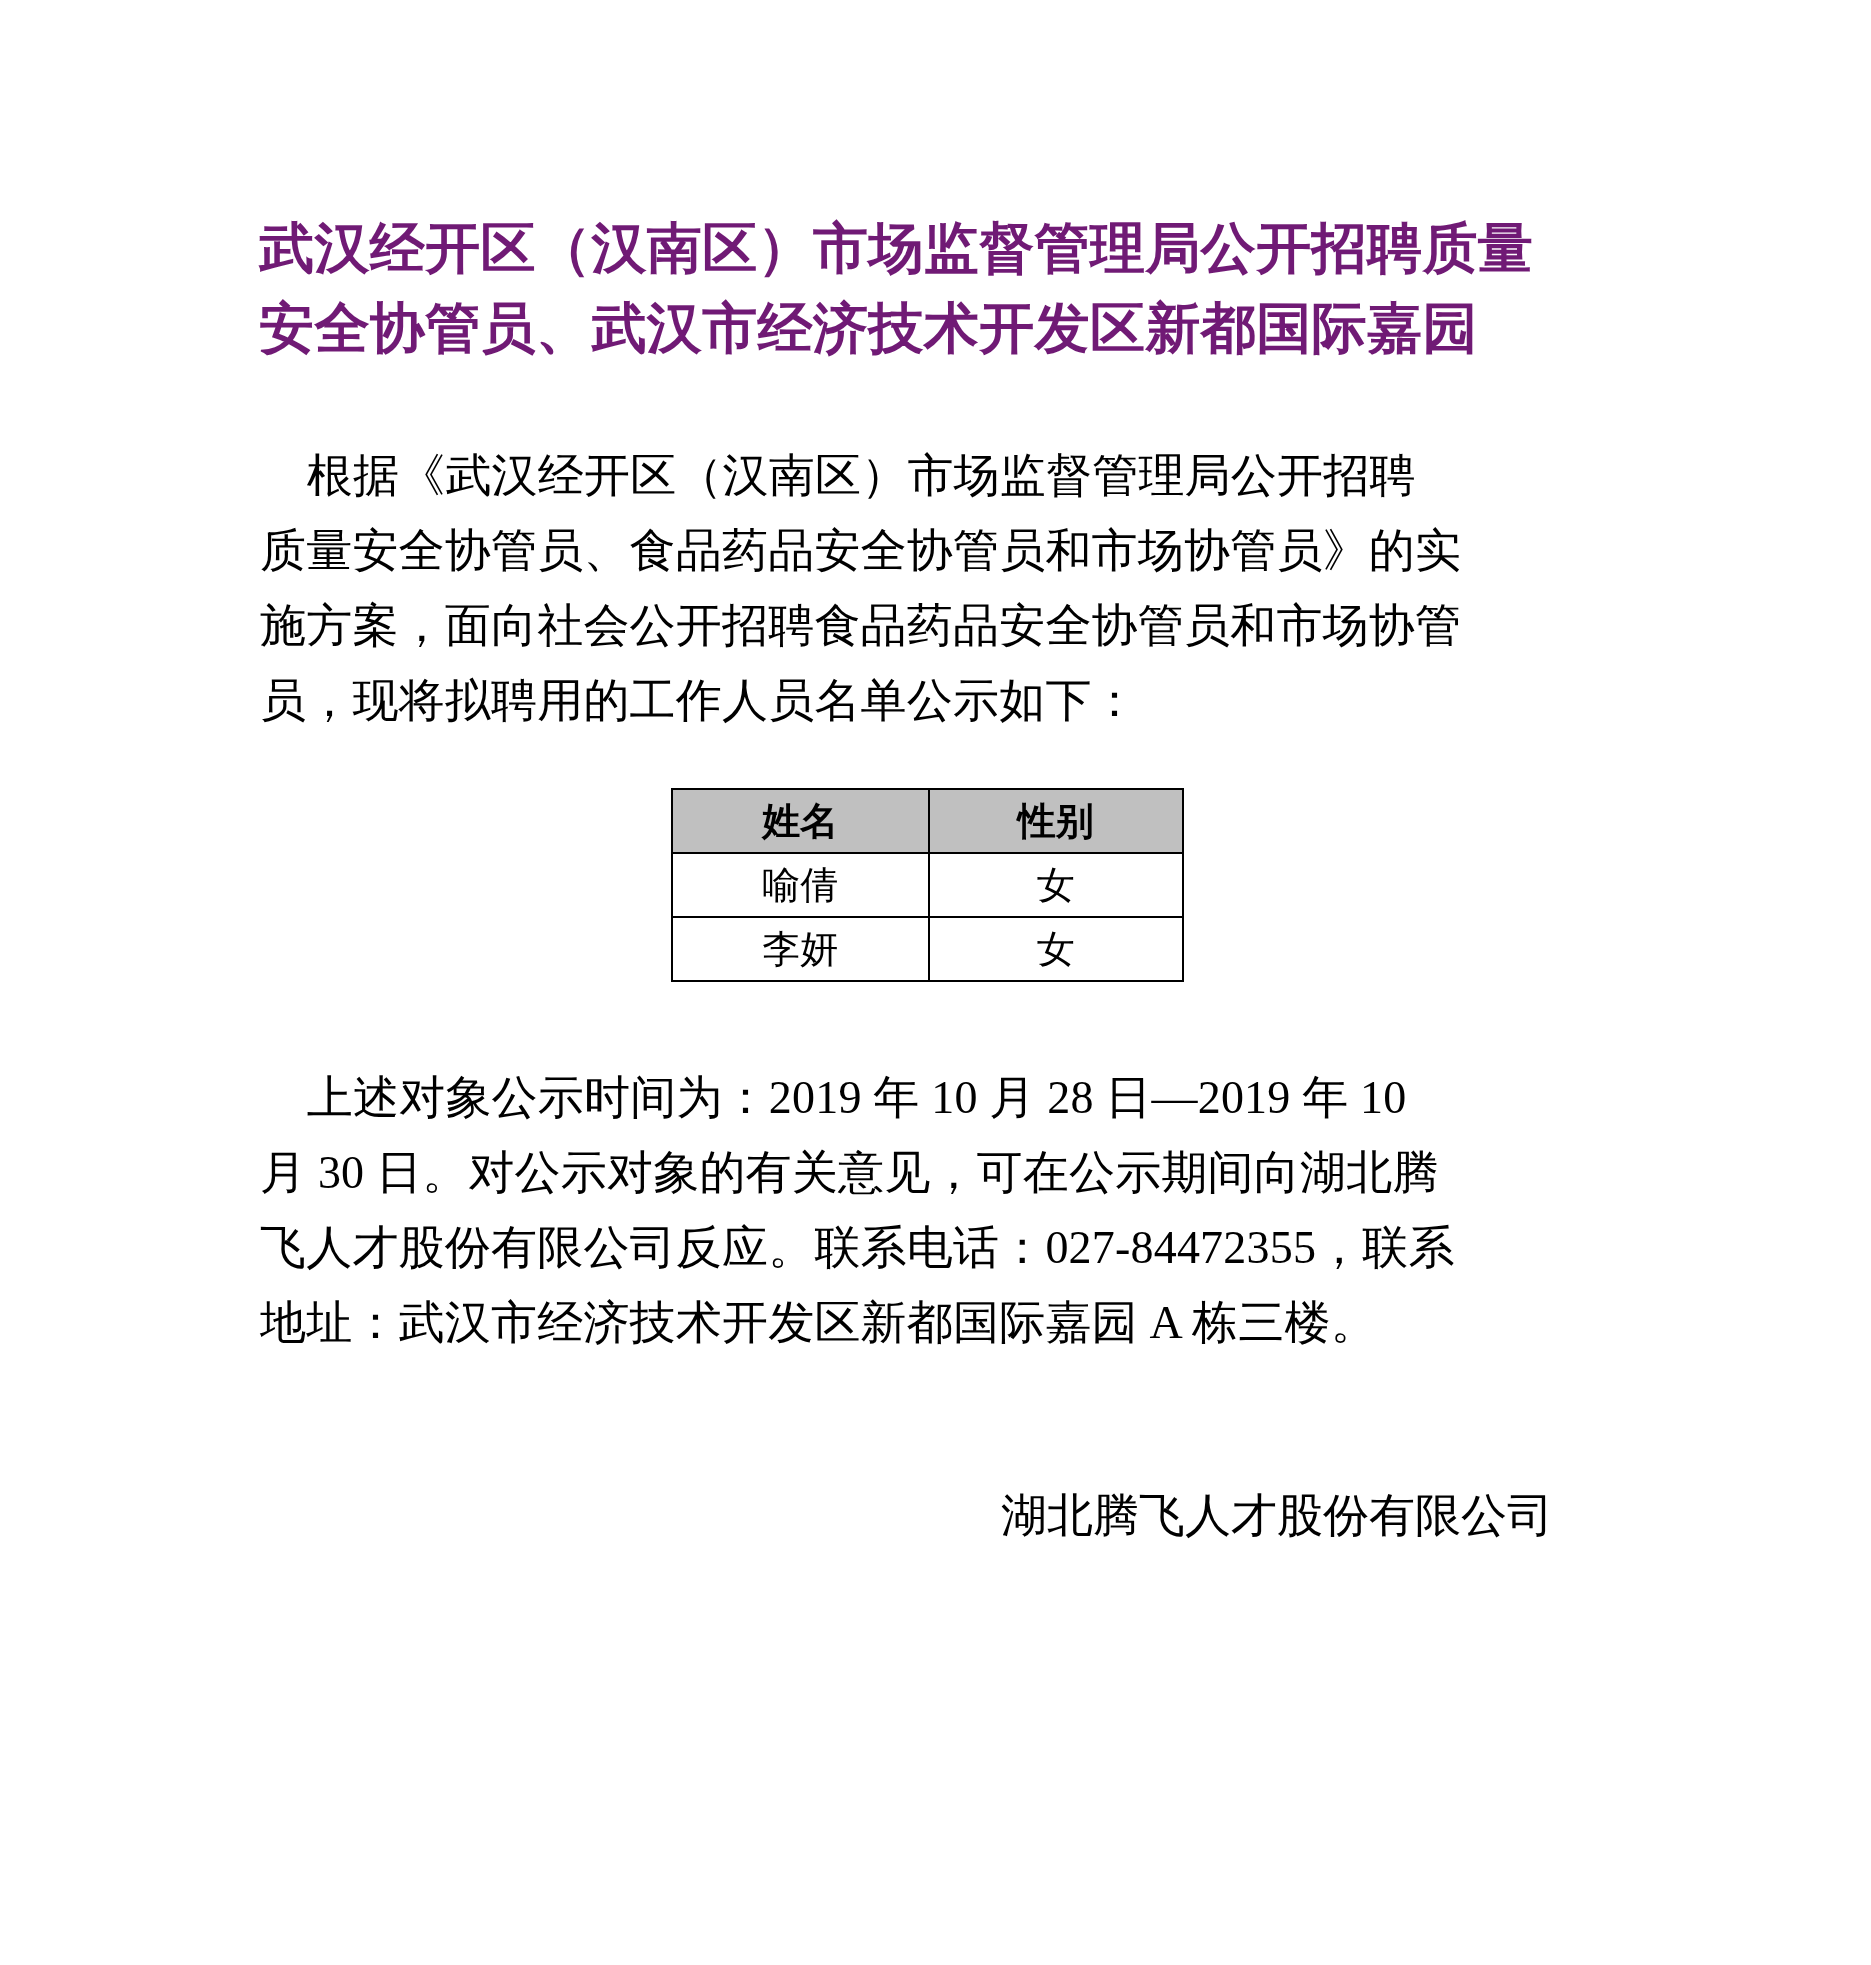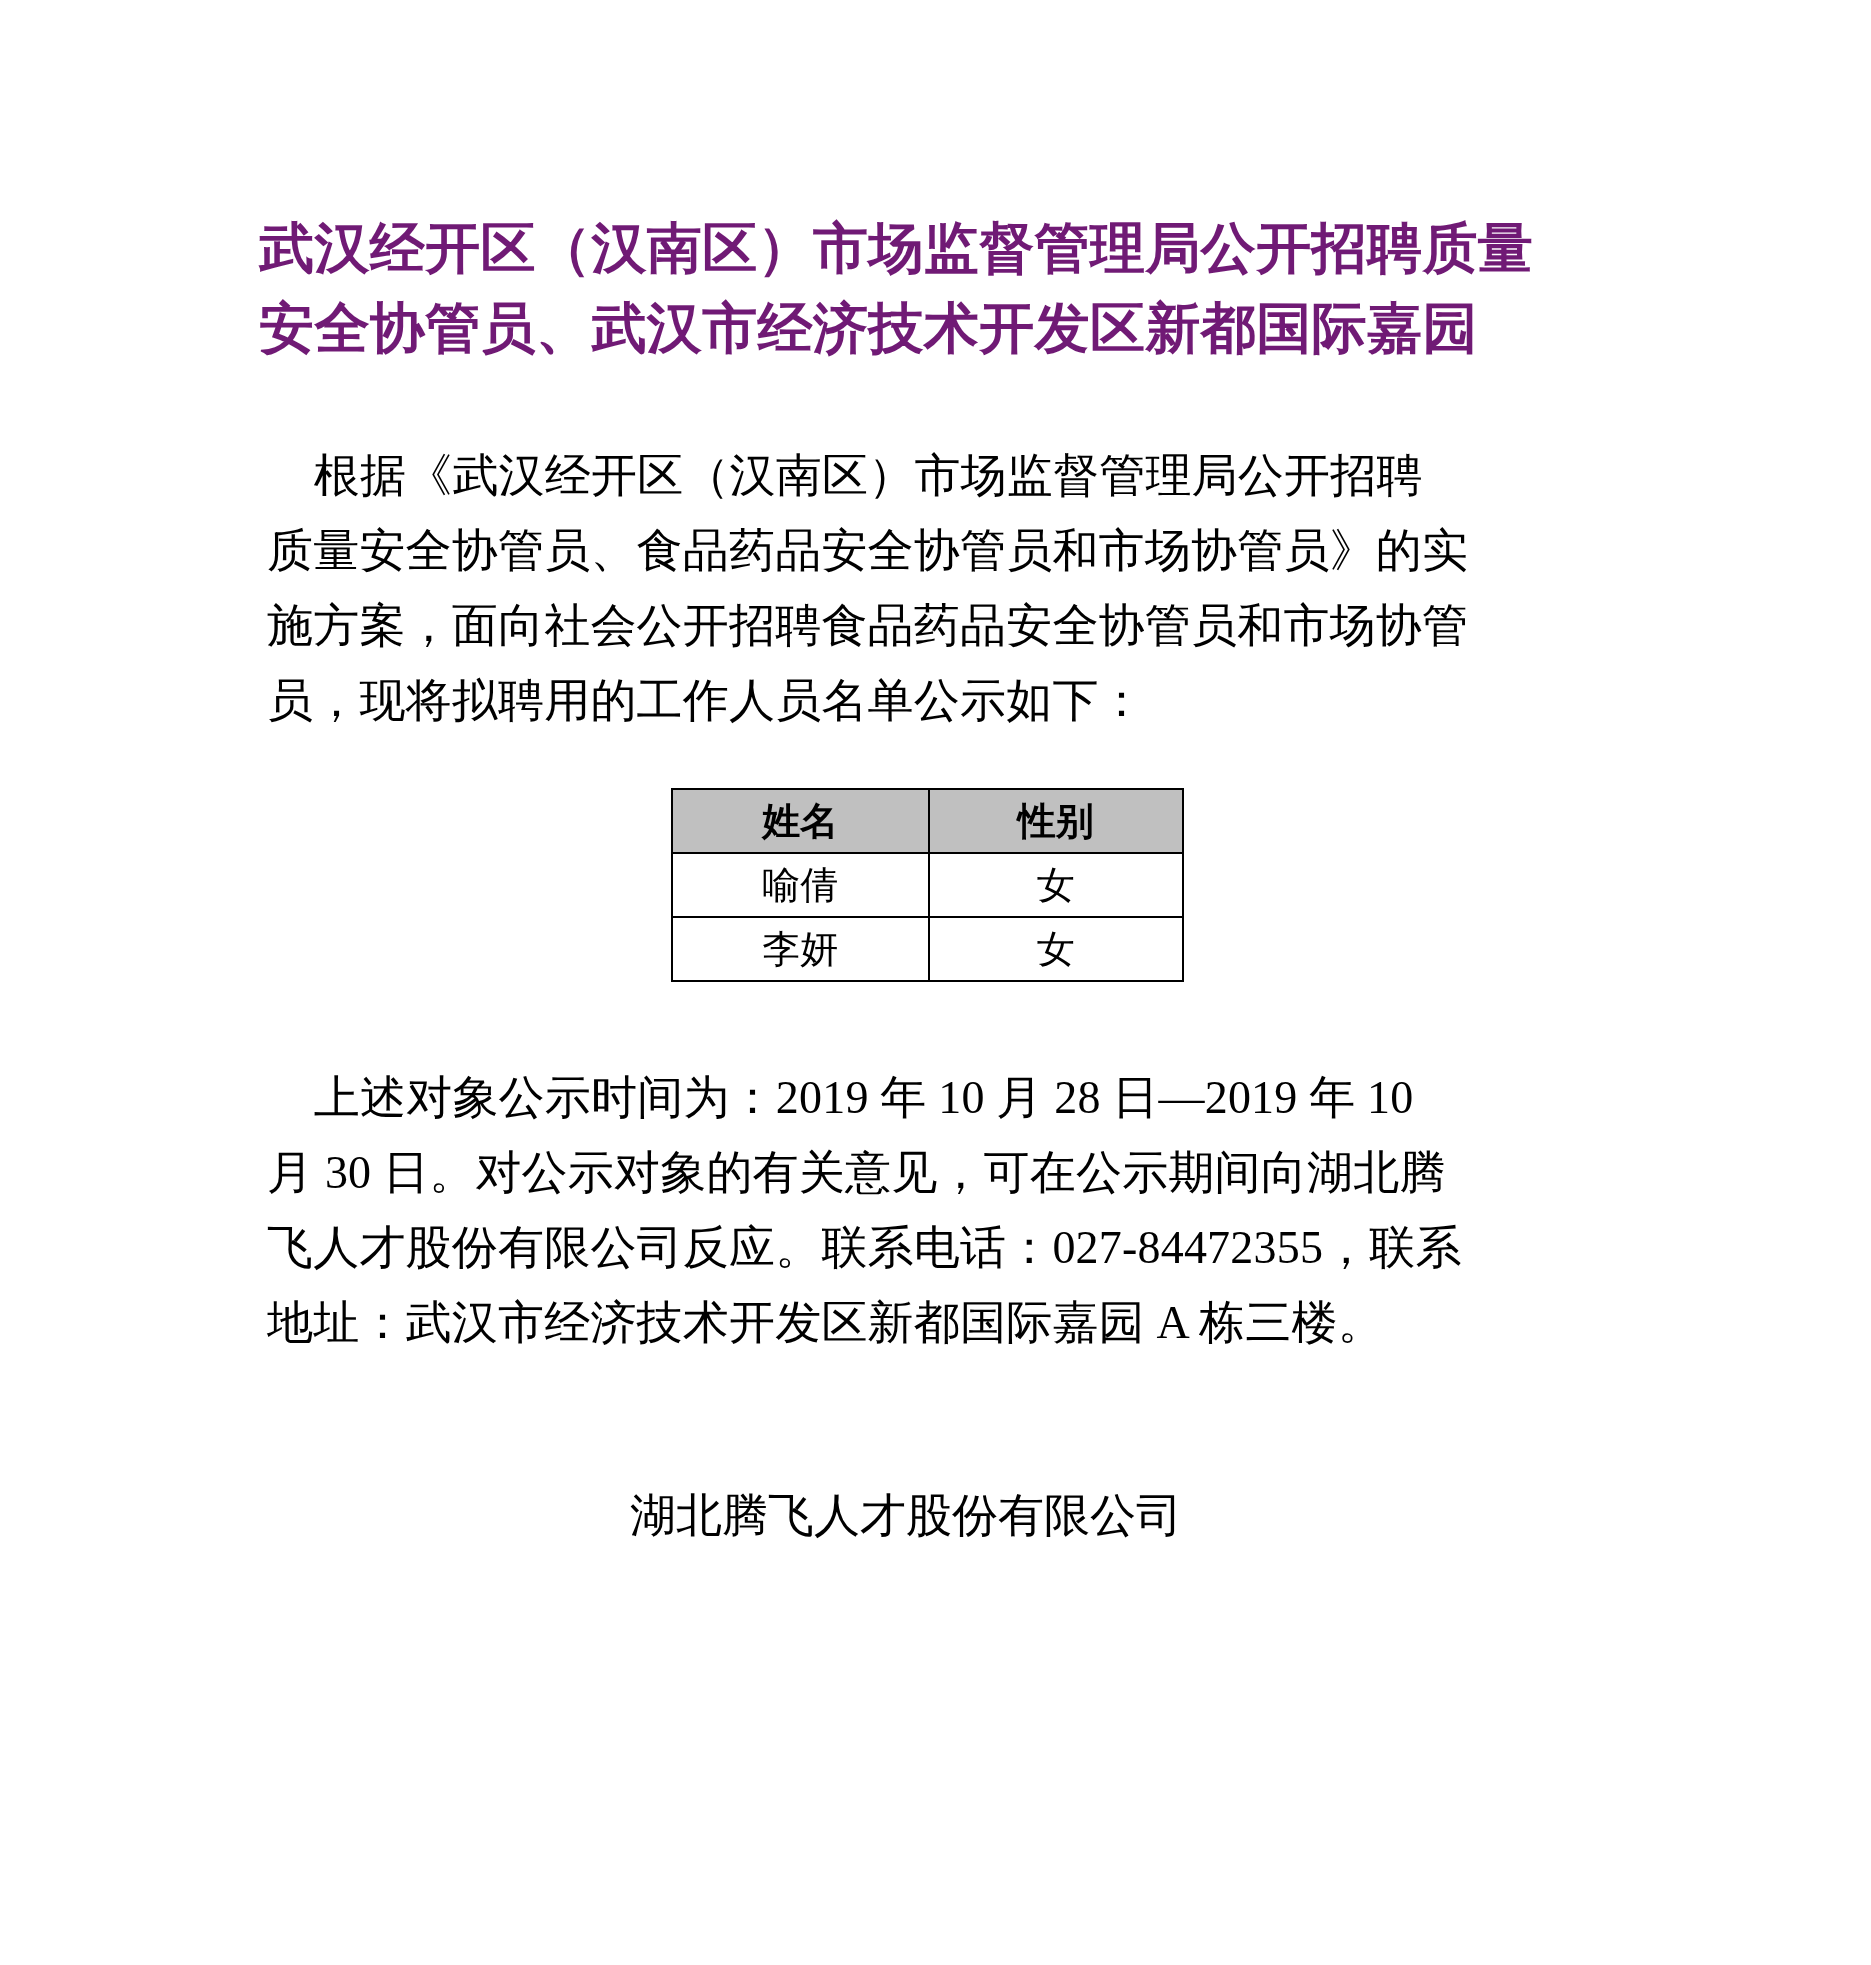--- a/index.html
+++ b/index.html
@@ -41,21 +41,21 @@
 
   
   .body-block {
     width: 1360px;
   }
 
   .para {
     font-size: 46px;
     line-height: 1.63;
     letter-spacing: 0.2px;
-    margin: 8px;
+    margin: 1px;
   }
   .para .pline {
     display: block;
     white-space: pre;
   }
 
   .para-intro { margin-top: 70px; }
   .para-notice { margin-top: 79px; }
 
   
@@ -104,21 +104,21 @@
     margin-top: 118px;
     width: 1360px;
     font-size: 46px;
     line-height: 1.62;
   }
   .sig-line {
     display: block;
     white-space: pre;
     text-align: right;
   }
-  .sig-org { padding-right: 66px; text-align: center; }
+  .sig-org { padding-right: 66px; }
   .sig-date { padding-right: 130px; margin-top: 15px; }
 </style>
 </head>
 <body>
 
 <div class="page">
 
   <h1 class="doc-title">
     <span class="tline">武汉经开区（汉南区）市场监督管理局公开招聘质量</span>
     <span class="tline">安全协管员、武汉市经济技术开发区新都国际嘉园</span>

